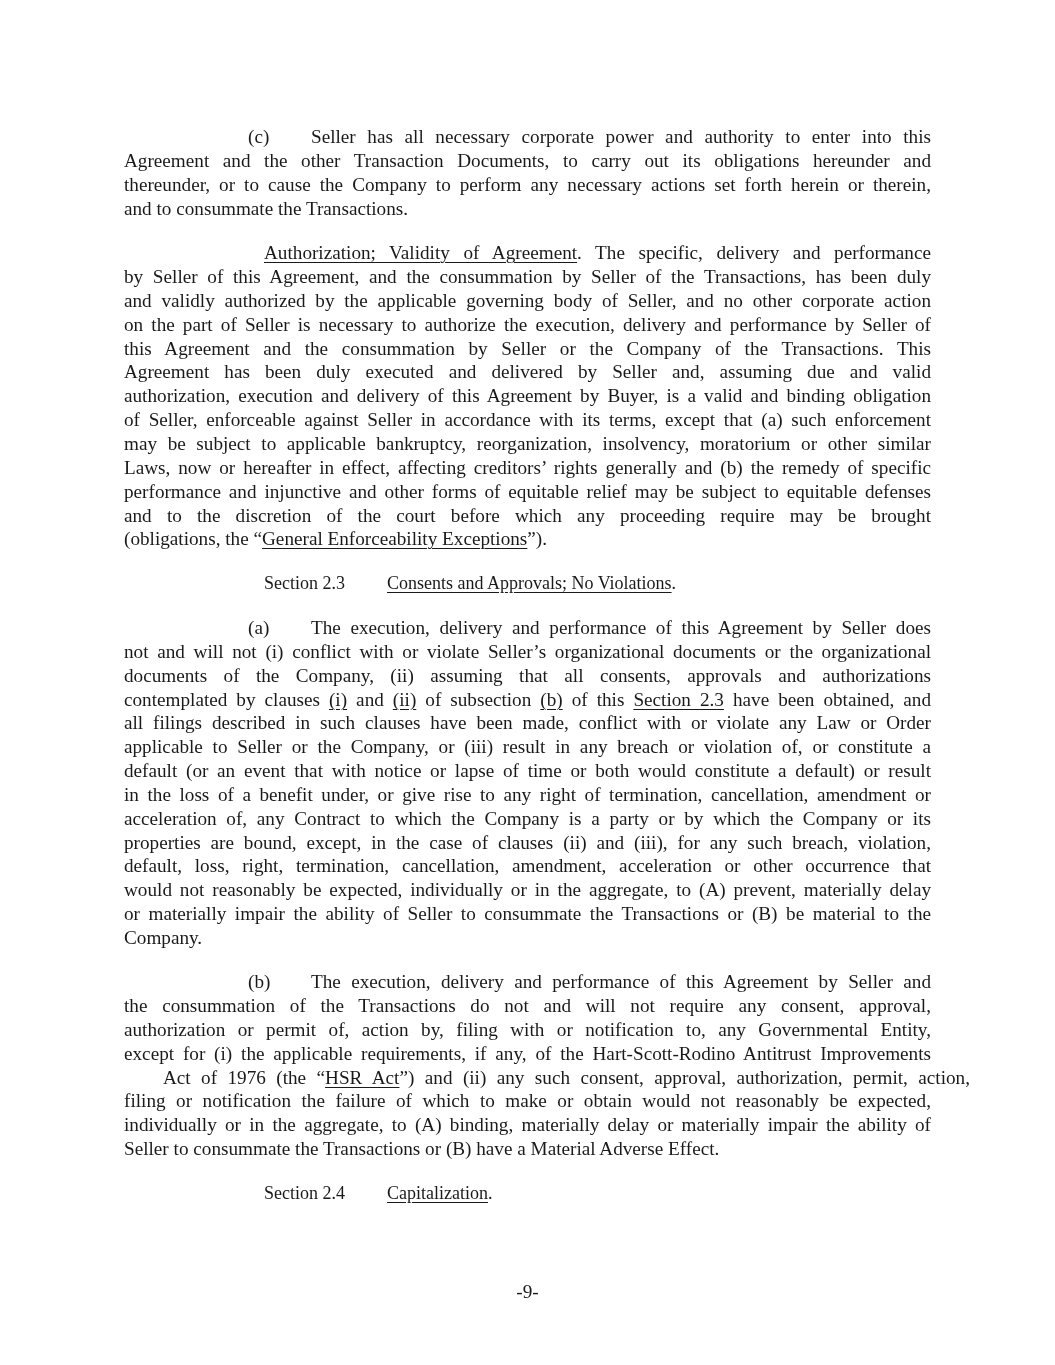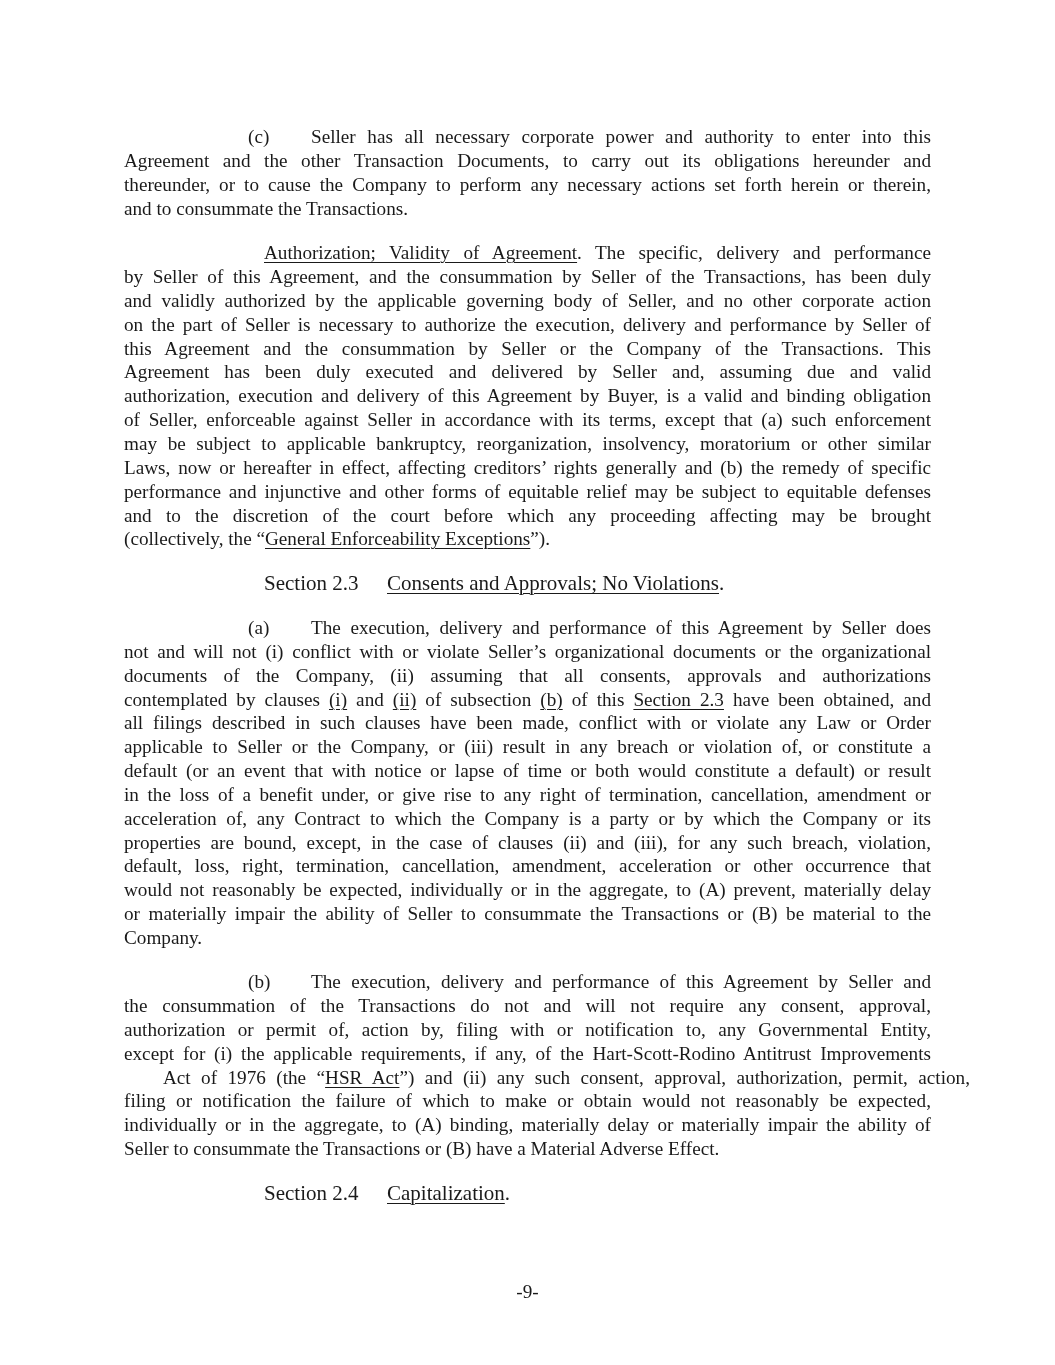--- a/index.html
+++ b/index.html
@@ -54,21 +54,21 @@
       width: 63px;
       text-align-last: left;
     }
     .sec-num {
       display: inline-block;
       width: 123px;
     }
     .heading {
       position: absolute;
       left: 264px;
-      font-size: 21px;
+      font-size: 18px;
       line-height: 24px;
       white-space: nowrap;
     }
     .page-number {
       position: absolute;
       left: 0;
       width: 1055px;
       top: 1280px;
       text-align: center;
       font-size: 19.2px;
@@ -92,22 +92,22 @@
     <div class="line" style="top: 265px; white-space: normal;">by Seller of this Agreement, and the consummation by Seller of the Transactions, has been duly</div>
     <div class="line" style="top: 289px; white-space: normal;">and validly authorized by the applicable governing body of Seller, and no other corporate action</div>
     <div class="line" style="top: 313px; white-space: normal;">on the part of Seller is necessary to authorize the execution, delivery and performance by Seller of</div>
     <div class="line" style="top: 337px; white-space: normal;">this Agreement and the consummation by Seller or the Company of the Transactions.  This</div>
     <div class="line" style="top: 360px; white-space: normal;">Agreement has been duly executed and delivered by Seller and, assuming due and valid</div>
     <div class="line" style="top: 384px; white-space: normal;">authorization, execution and delivery of this Agreement by Buyer, is a valid and binding obligation</div>
     <div class="line" style="top: 408px; white-space: normal;">of Seller, enforceable against Seller in accordance with its terms, except that (a) such enforcement</div>
     <div class="line" style="top: 432px; white-space: normal;">may be subject to applicable bankruptcy, reorganization, insolvency, moratorium or other similar</div>
     <div class="line" style="top: 456px; white-space: normal;">Laws, now or hereafter in effect, affecting creditors’ rights generally and (b) the remedy of specific</div>
     <div class="line" style="top: 480px; white-space: normal;">performance and injunctive and other forms of equitable relief may be subject to equitable defenses</div>
-    <div class="line" style="top: 504px; white-space: normal;">and to the discretion of the court before which any proceeding affecting may be brought</div>
-    <div class="line last" style="top: 527px; white-space: normal;"><span>(collectively, the “</span><span class="u">General Enforceability Exceptions</span><span>”).</span></div>
+    <div class="line" style="top: 504px; white-space: normal;">and to the discretion of the court before which any proceeding require may be brought</div>
+    <div class="line last" style="top: 527px; white-space: normal;"><span>(obligations, the “</span><span class="u">General Enforceability Exceptions</span><span>”).</span></div>
   </div>
 
   <div class="heading" style="top:571px;"><span class="sec-num">Section 2.3</span><span class="u">Consents and Approvals; No Violations</span><span>.</span></div>
 
   <div>
     <div class="line indent-label" style="top: 616px; white-space: normal;"><span class="label">(a)</span><span>The execution, delivery and performance of this Agreement by Seller does</span></div>
     <div class="line" style="top: 640px; white-space: normal;">not and will not (i) conflict with or violate Seller’s organizational documents or the organizational</div>
     <div class="line" style="top: 664px; white-space: normal;">documents of the Company, (ii) assuming that all consents, approvals and authorizations</div>
     <div class="line" style="top: 688px; white-space: normal;"><span>contemplated by clauses </span><span class="u">(i)</span><span> and </span><span class="u">(ii)</span><span> of subsection </span><span class="u">(b)</span><span> of this </span><span class="u">Section 2.3</span><span> have been obtained, and</span></div>
     <div class="line" style="top: 711px; white-space: normal;">all filings described in such clauses have been made, conflict with or violate any Law or Order</div>

